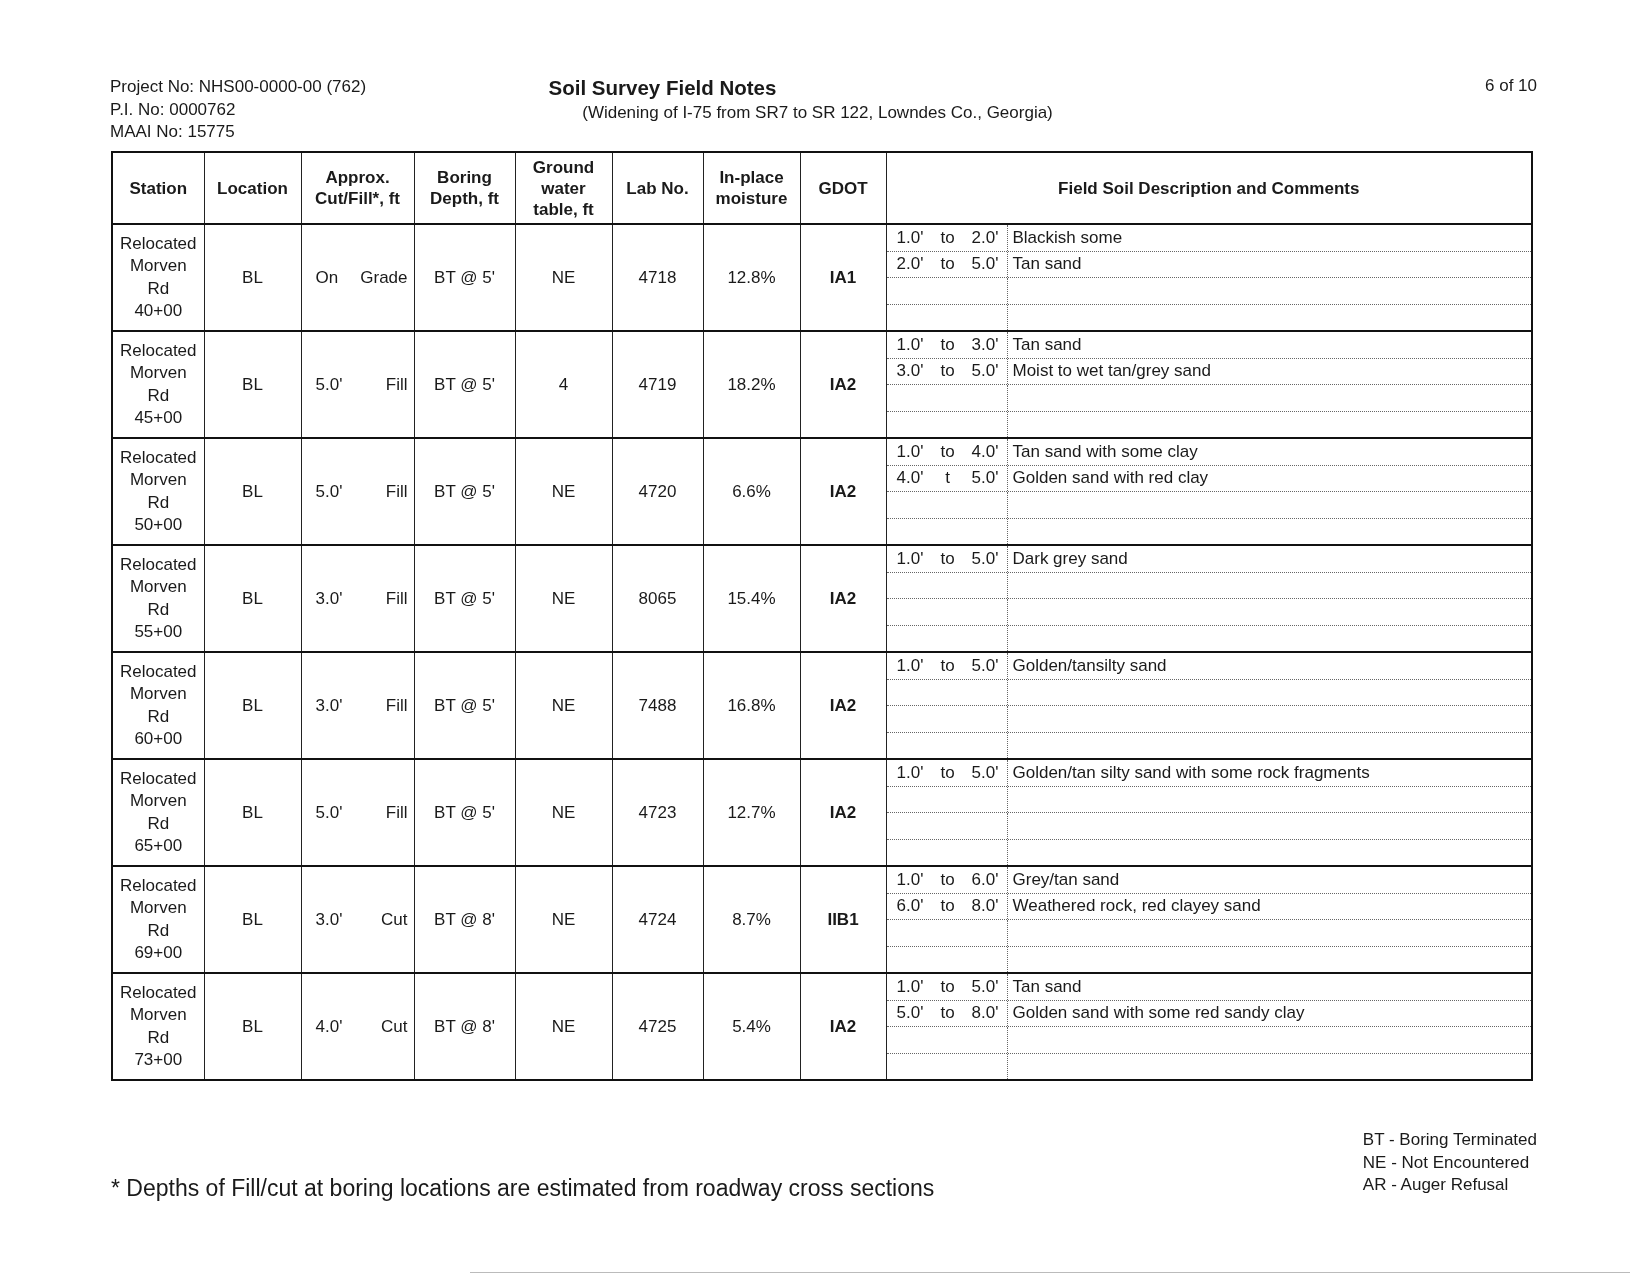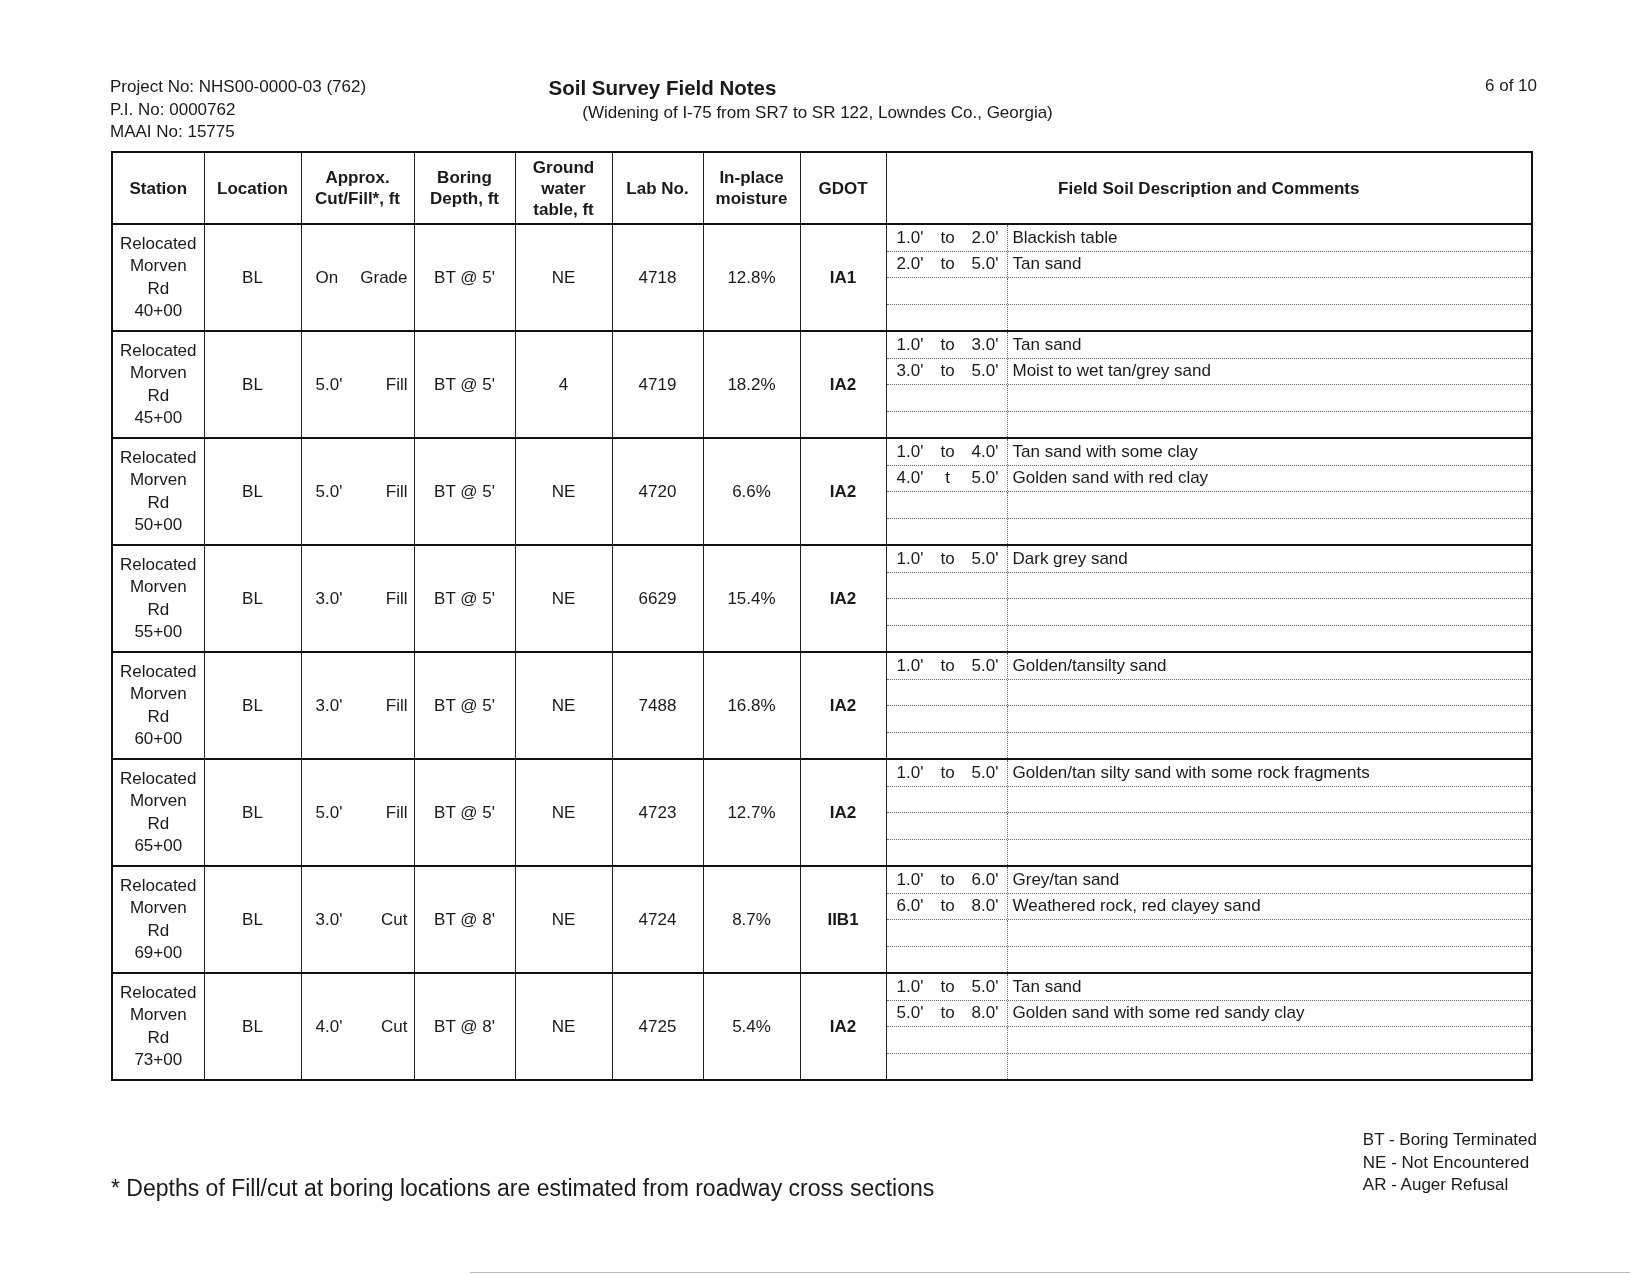--- a/index.html
+++ b/index.html
@@ -30,21 +30,21 @@
   .desc-text { flex:1; display:flex; align-items:center; padding-left:5px; white-space:nowrap; }
 
   .footnote { left:111px; top:1175px; font-size:23px; }
   .legend { right:114px; top:1129px; text-align:left; font-size:17px; line-height:22.5px; }
   .scan-line { left:470px; top:1272px; width:1160px; height:1px; background:#bbb; }
 </style>
 </head>
 <body>
 
 <div class="abs hdr-left">
-  <div>Project No: NHS00-0000-03 (762)</div>
+  <div>Project No: NHS00-0000-00 (762)</div>
   <div>P.I. No: 0000762</div>
   <div>MAAI No: 15775</div>
 </div>
 <div class="abs title">Soil Survey Field Notes</div>
 <div class="abs subtitle">(Widening of I-75 from SR7 to SR 122, Lowndes Co., Georgia)</div>
 <div class="abs page-num">6 of 10</div>
 
 <table class="grid">
   <colgroup>
     <col style="width:92px">
@@ -104,21 +104,21 @@
       <td>12.8%</td>
       <td class="gdot">IA1</td>
       <td class="desc-cell">
         <div class="desc-lines">
             <div class="desc-line">
         <div class="desc-range">
           <span>1.0'</span>
           <span>to</span>
           <span>2.0'</span>
         </div>
-        <div class="desc-text">Blackish table</div>
+        <div class="desc-text">Blackish some</div>
       </div>
             <div class="desc-line">
         <div class="desc-range">
           <span>2.0'</span>
           <span>to</span>
           <span>5.0'</span>
         </div>
         <div class="desc-text">Tan sand</div>
       </div>
             <div class="desc-line">
@@ -261,21 +261,21 @@
       </td>
       <td>BL</td>
       <td>
         <div class="cutfill-wrap">
           <span>3.0'</span>
           <span>Fill</span>
         </div>
       </td>
       <td>BT @ 5'</td>
       <td>NE</td>
-      <td>6629</td>
+      <td>8065</td>
       <td>15.4%</td>
       <td class="gdot">IA2</td>
       <td class="desc-cell">
         <div class="desc-lines">
             <div class="desc-line">
         <div class="desc-range">
           <span>1.0'</span>
           <span>to</span>
           <span>5.0'</span>
         </div>

